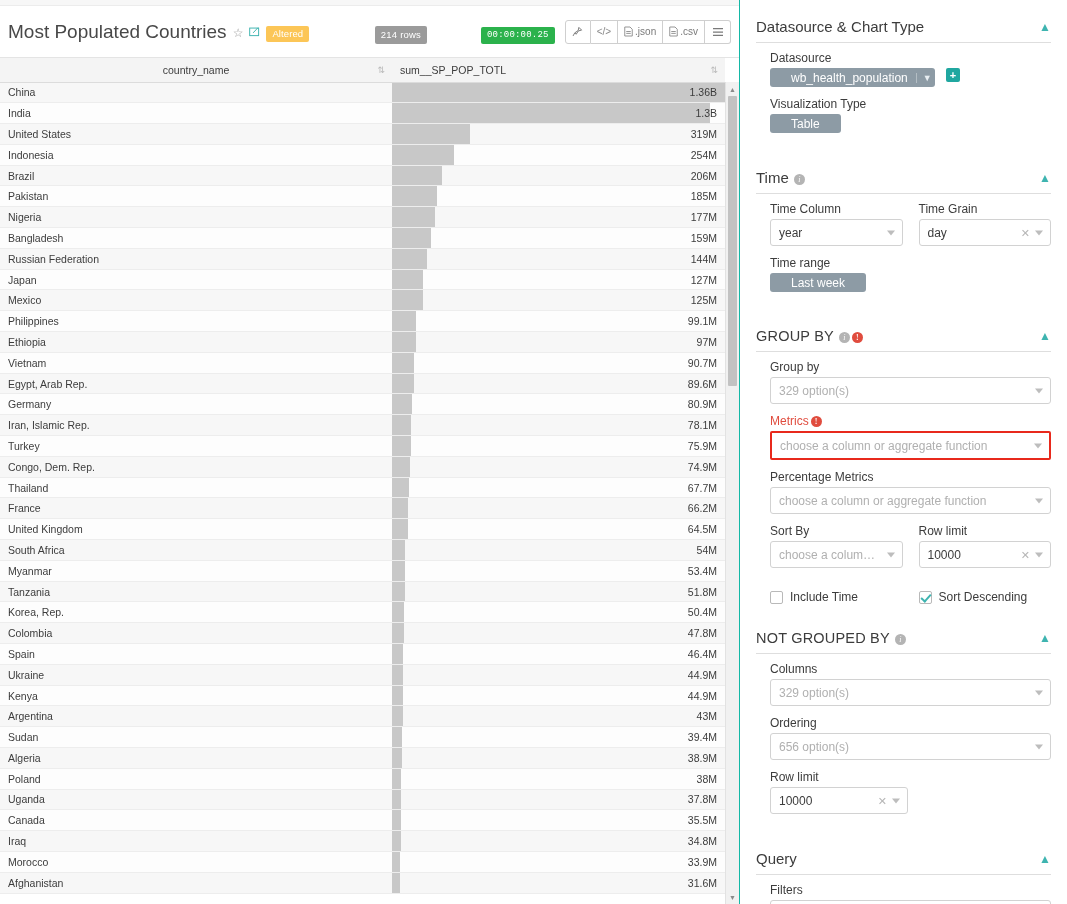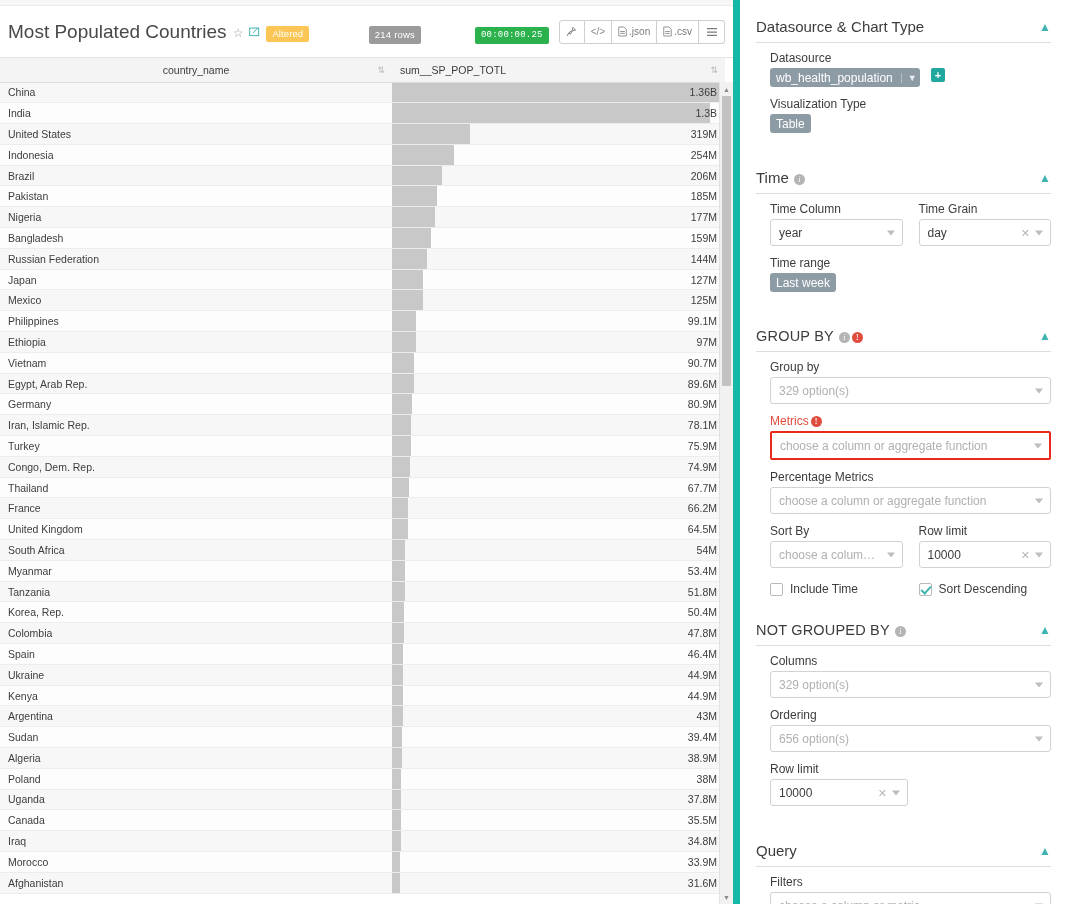--- a/index.html
+++ b/index.html
@@ -10,21 +10,21 @@
     font-family: "Liberation Sans", sans-serif;
     overflow: hidden;
   }
   #app { display: flex; width: 1067px; height: 904px; }
 
   
   #left {
     width: 740px; height: 904px;
     background: #fff;
     position: relative;
-    border-right: 7px solid #14b8a6;
+    border-right: 1px solid #14b8a6;
     display: flex; flex-direction: column;
   }
   #topstrip { height: 6px; background: #f7f7f7; border-bottom: 1px solid #ececec; flex: none; }
 
   #chart-header {
     height: 51px; flex: none;
     display: flex; align-items: center;
     padding: 0 8px 0 8px;
     background: #fff;
     position: relative;
@@ -136,21 +136,21 @@
   .info-dot.warn { background: #e04c3e; margin-left: 2px; font-weight: bold; font-style: normal; }
 
   .fields { padding: 4px 0 8px 14px; }
   .field { margin-bottom: 10px; }
   .field-label { font-size: 12px; color: #3c3c3c; margin-bottom: 3px; display: block; }
   .field-label.error { color: #e04c3e; }
 
   .tagbox {
     display: inline-flex; align-items: center;
     background: #8d9ba5; color: #fff; font-size: 12px;
-    border-radius: 3px; height: 19px; padding: 0 6px; white-space: nowrap;
+    border-radius: 3px; height: 19px; padding: 0 21px; white-space: nowrap;
   }
   .tagbox.withcaret { padding-right: 3px; }
   .tagbox .tcaret {
     margin-left: 8px; font-size: 9px; color: #e8eef2;
     border-left: 1px solid rgba(255,255,255,.35); padding-left: 6px;
   }
   .plusbtn {
     display: inline-flex; align-items: center; justify-content: center;
     width: 14px; height: 14px; background: #20a7a0; color: #fff;
     font-size: 11px; line-height: 1; border-radius: 2px; margin-left: 8px;
@@ -171,21 +171,21 @@
   }
   .select .sel-clear {
     position: absolute; right: 20px; top: 50%; transform: translateY(-50%);
     color: #b6b6b6; font-size: 11px; line-height: 1;
   }
   .select .sel-text { overflow: hidden; white-space: nowrap; text-overflow: ellipsis; }
 
   .two-col { display: flex; gap: 16px; }
   .two-col > .field { flex: 1 1 0; min-width: 0; }
 
-  .check-row { display: flex; gap: 16px; margin-top: 4px; }
+  .check-row { display: flex; gap: 16px; margin-top: 12px; }
   .check-item { flex: 1 1 0; display: flex; align-items: center; gap: 7px; cursor: pointer; }
   .cbox {
     width: 13px; height: 13px; border: 1px solid #b9b9b9; border-radius: 2px;
     background: #fff; flex: none; position: relative;
   }
   .cbox.checked::after {
     content: ""; position: absolute; left: 3.5px; top: 0.5px;
     width: 4px; height: 8px; border: solid #3eb4b0;
     border-width: 0 2px 2px 0; transform: rotate(42deg);
   }

